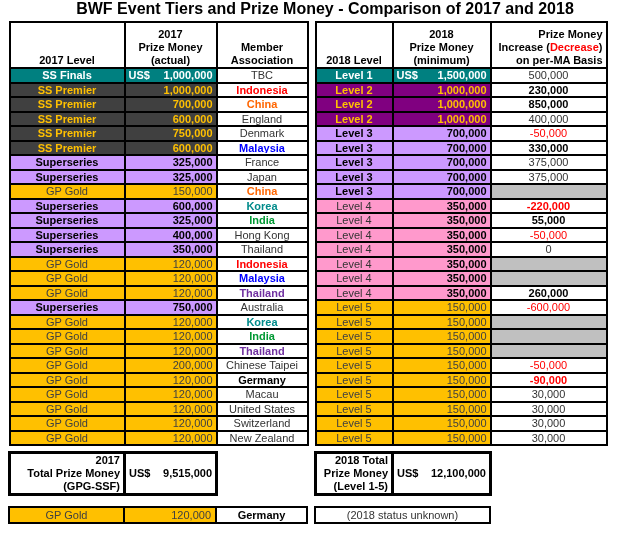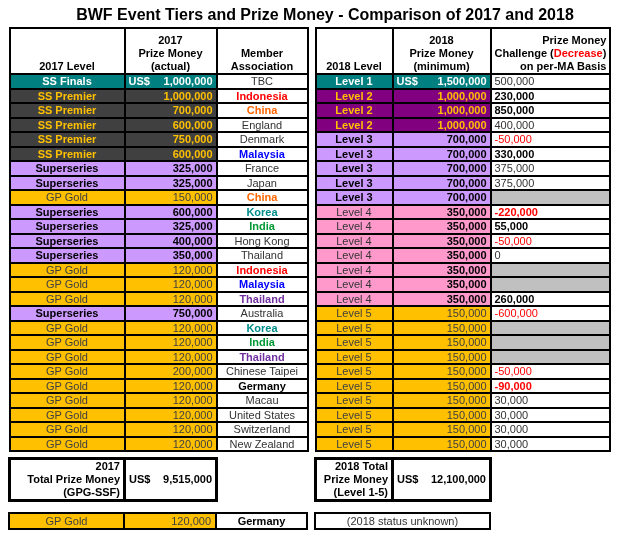--- a/index.html
+++ b/index.html
@@ -1,21 +1,21 @@
 <!DOCTYPE html>
 <html><head>
 <meta charset="utf-8">
 <style>
   html,body { margin:0; padding:0; background:#fff; }
   .page {
     position:relative; width:618px; height:548px; background:#fff;
     font-family:"Liberation Sans", sans-serif; color:#000; overflow:hidden;
   }
   .title {
-    height:21px; padding-top:6px; text-align:center;
+    height:21px; padding-top:0; text-align:center;
     font-size:16px; font-weight:bold; white-space:nowrap;margin-left:32px;
   }
   table.main { border-collapse:collapse; table-layout:fixed; margin-left:8px; }
   table.main th, table.main td {
     border:2px solid #000; font-size:11px; padding:0 3px;
     white-space:nowrap; overflow:hidden;
   }
   thead th {
     border-top-width:3px; font-weight:bold; vertical-align:bottom;
     height:44px; padding-bottom:2px; text-align:center; background:#fff;
@@ -23,21 +23,21 @@
   thead th .hl { line-height:13px; }
   thead th.h6 { text-align:right; }
   .red { color:#FF0000; }
   tbody td { height:12.5px; line-height:12.5px; }
   
   .c1 { text-align:center; border-left-width:3px; }
   .c2 { text-align:right;  border-right-width:3px; padding-right:4px; }
   .c3 { text-align:center; }
   .c4 { text-align:center; border-left-width:3px; }
   .c5 { text-align:right;  padding-right:4px; }
-  .c6 { text-align:left;  border-left-width:3px; border-right-width:3px; padding-right:4px; }
+  .c6 { text-align:center;  border-left-width:3px; border-right-width:3px; padding-right:4px; }
   tr.last td { border-bottom-width:3px; }
   .sp { border:none !important; background:transparent; }
   
   .ssf { background:#008080; color:#fff; font-weight:bold; }
   .ssp { background:#404040; color:#FFC000; font-weight:bold; }
   .ss  { background:#CC99FF; color:#000; font-weight:bold; }
   .gpg { background:#FFC000; color:#404040; }
   .ic  { background:#fff;    color:#333; }
   
   .l1 { background:#008080; color:#fff; font-weight:bold; }
@@ -110,21 +110,21 @@
         <th class="c4">
           <div class="hl">2018 Level</div>
         </th>
         <th class="c5" style="text-align:center">
           <div class="hl">2018</div>
           <div class="hl">Prize Money</div>
           <div class="hl">(minimum)</div>
         </th>
         <th class="c6 h6">
           <div class="hl">Prize Money</div>
-          <div class="hl"><span>Challenge (</span><span class="red">Decrease</span><span>)</span></div>
+          <div class="hl"><span>Increase (</span><span class="red">Decrease</span><span>)</span></div>
           <div class="hl">on per-MA Basis</div>
         </th>
       </tr>
     </thead>
     <tbody>
         <tr>
           <td class="c1 ssf">SS Finals</td>
           <td class="c2 ssf"><span class="cur">US$</span>1,000,000</td>
           <td class="c3 ma-default">TBC</td>
           <td class="sp"></td>

